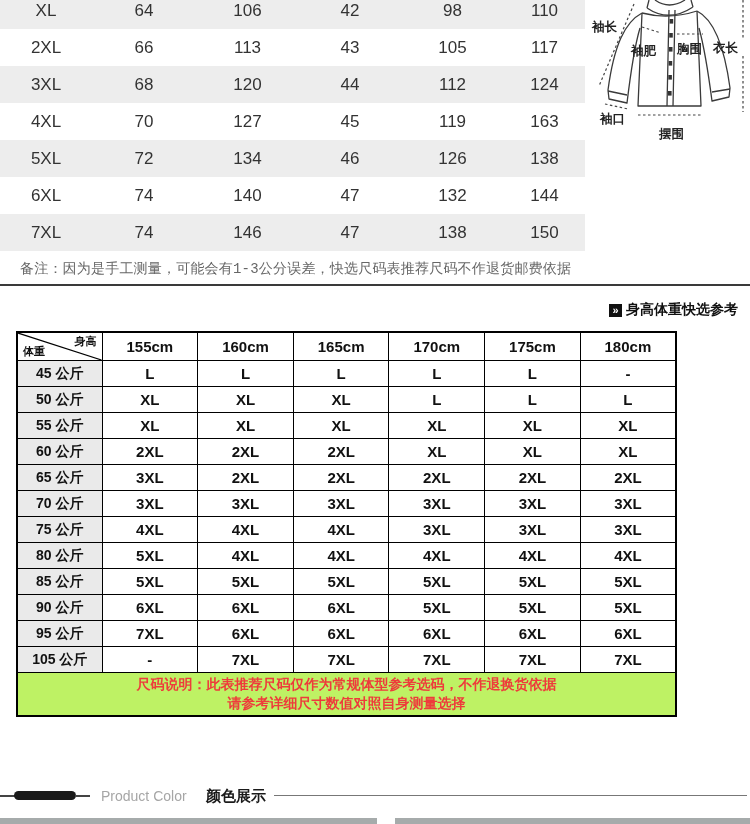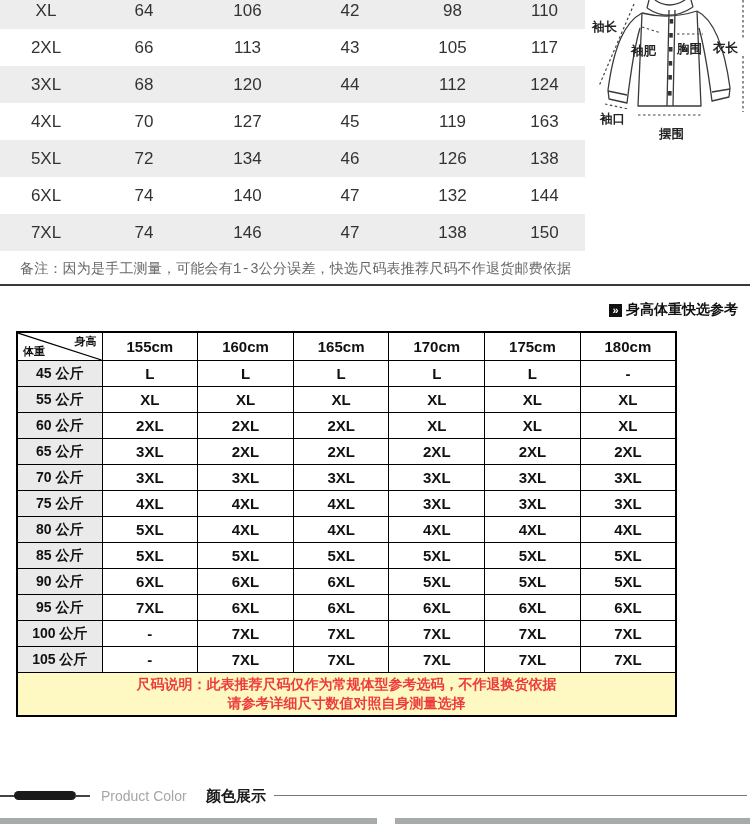--- a/index.html
+++ b/index.html
@@ -35,21 +35,21 @@
              table-layout:fixed;border:2px solid #000;background:#fff;}
   .big-table th,.big-table td{border:1px solid #000;text-align:center;padding:0;color:#111;}
   .big-table thead th{height:27px;font-size:15px;font-weight:bold;background:#fff;}
   .big-table tbody th{height:25px;font-size:14px;font-weight:bold;background:#eaeaea;}
   .big-table tbody td{height:25px;font-size:15px;font-weight:bold;background:#fff;}
   .corner-cell{position:relative;background:#fff;}
   .corner-cell svg{position:absolute;left:0;top:0;width:100%;height:100%;}
   .corner-top{position:absolute;top:1px;right:5px;font-size:11px;font-weight:bold;}
   .corner-bottom{position:absolute;bottom:1px;left:5px;font-size:11px;font-weight:bold;}
   .note-row td{height:42px;font-size:14px;font-weight:bold;color:#ee3b3b;line-height:19px;
-               background:#fef9c3;}
+               background:#bef264;}
 
   
   .product-color{position:absolute;left:0;top:787px;width:750px;height:18px;}
   .pc-line-left{position:absolute;left:0;top:8px;width:15px;height:2px;background:#444;}
   .pc-bar{position:absolute;left:14px;top:4px;width:62px;height:9px;background:#1a1a1a;
           border-radius:4.5px;}
   .pc-line-mid{position:absolute;left:75px;top:8px;width:15px;height:2px;background:#444;}
   .pc-en{position:absolute;left:101px;top:1px;font-size:14px;color:#a6a6a6;}
   .pc-zh{position:absolute;left:206px;top:0;font-size:15px;color:#1a1a1a;font-weight:bold;}
   .pc-line-right{position:absolute;left:274px;right:3px;top:8px;height:1px;background:#777;}
@@ -211,20 +211,29 @@
         <tr>
           <th>45 公斤</th>
           <td>L</td>
           <td>L</td>
           <td>L</td>
           <td>L</td>
           <td>L</td>
           <td>-</td>
         </tr>
         <tr>
+          <th>50 公斤</th>
+          <td>XL</td>
+          <td>XL</td>
+          <td>XL</td>
+          <td>L</td>
+          <td>L</td>
+          <td>L</td>
+        </tr>
+        <tr>
           <th>55 公斤</th>
           <td>XL</td>
           <td>XL</td>
           <td>XL</td>
           <td>XL</td>
           <td>XL</td>
           <td>XL</td>
         </tr>
         <tr>
           <th>60 公斤</th>
@@ -290,29 +299,20 @@
           <td>5XL</td>
         </tr>
         <tr>
           <th>95 公斤</th>
           <td>7XL</td>
           <td>6XL</td>
           <td>6XL</td>
           <td>6XL</td>
           <td>6XL</td>
           <td>6XL</td>
-        </tr>
-        <tr>
-          <th>100 公斤</th>
-          <td>-</td>
-          <td>7XL</td>
-          <td>7XL</td>
-          <td>7XL</td>
-          <td>7XL</td>
-          <td>7XL</td>
         </tr>
         <tr>
           <th>105 公斤</th>
           <td>-</td>
           <td>7XL</td>
           <td>7XL</td>
           <td>7XL</td>
           <td>7XL</td>
           <td>7XL</td>
         </tr>

